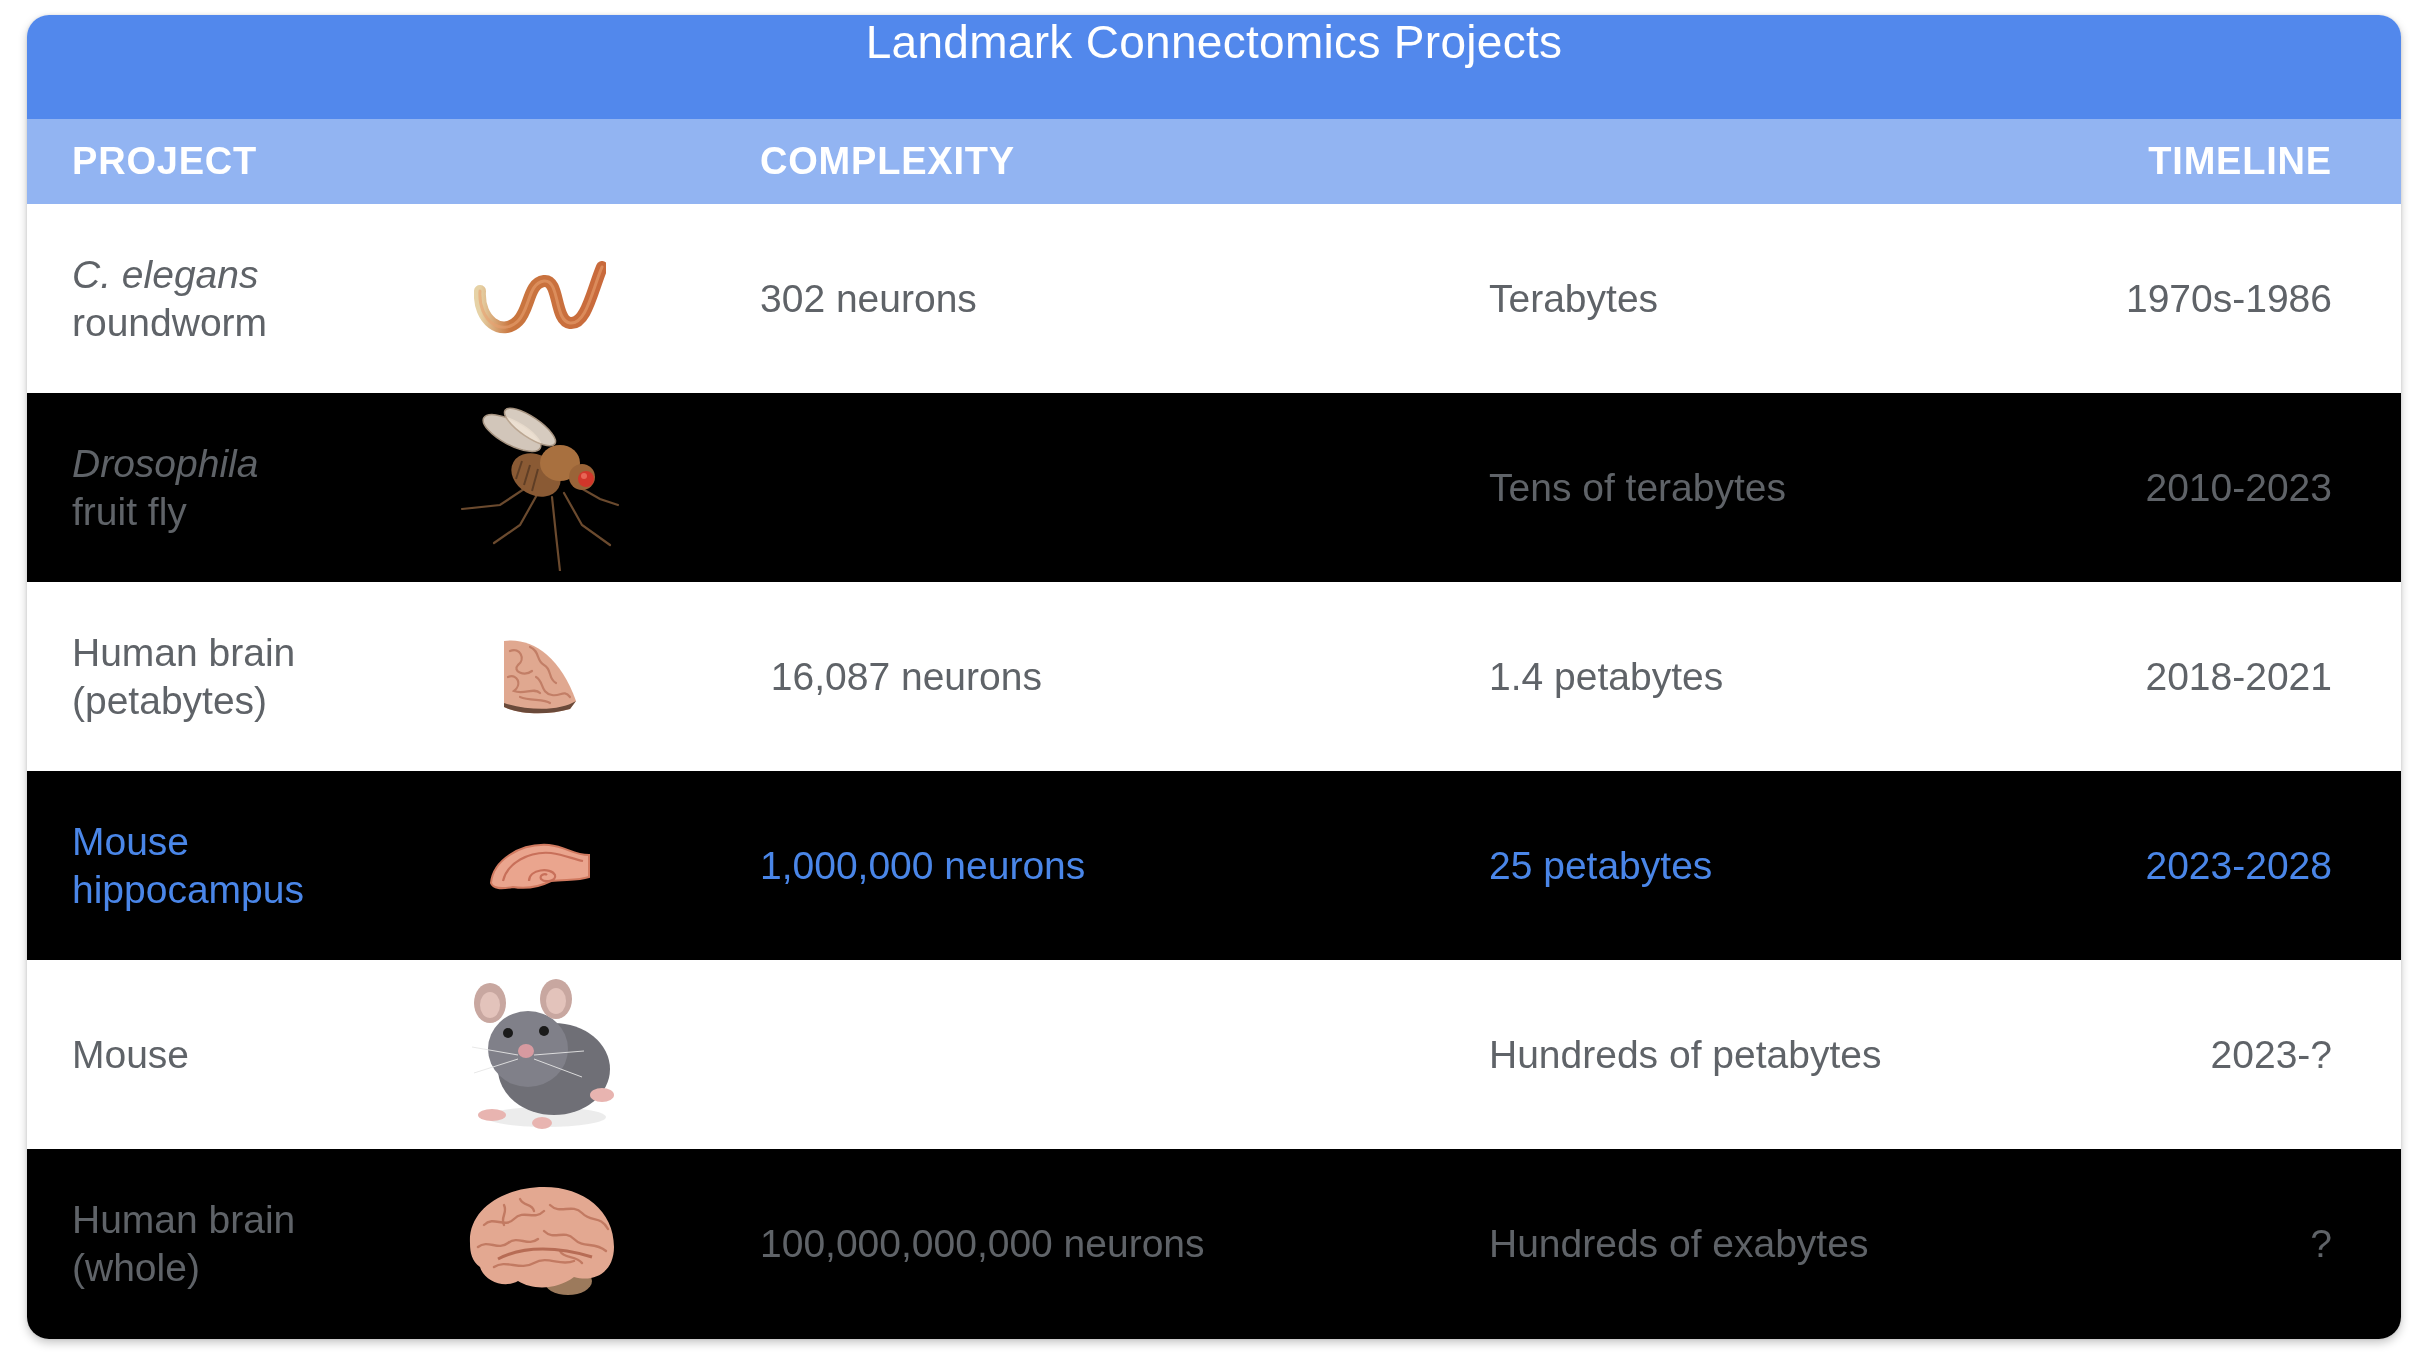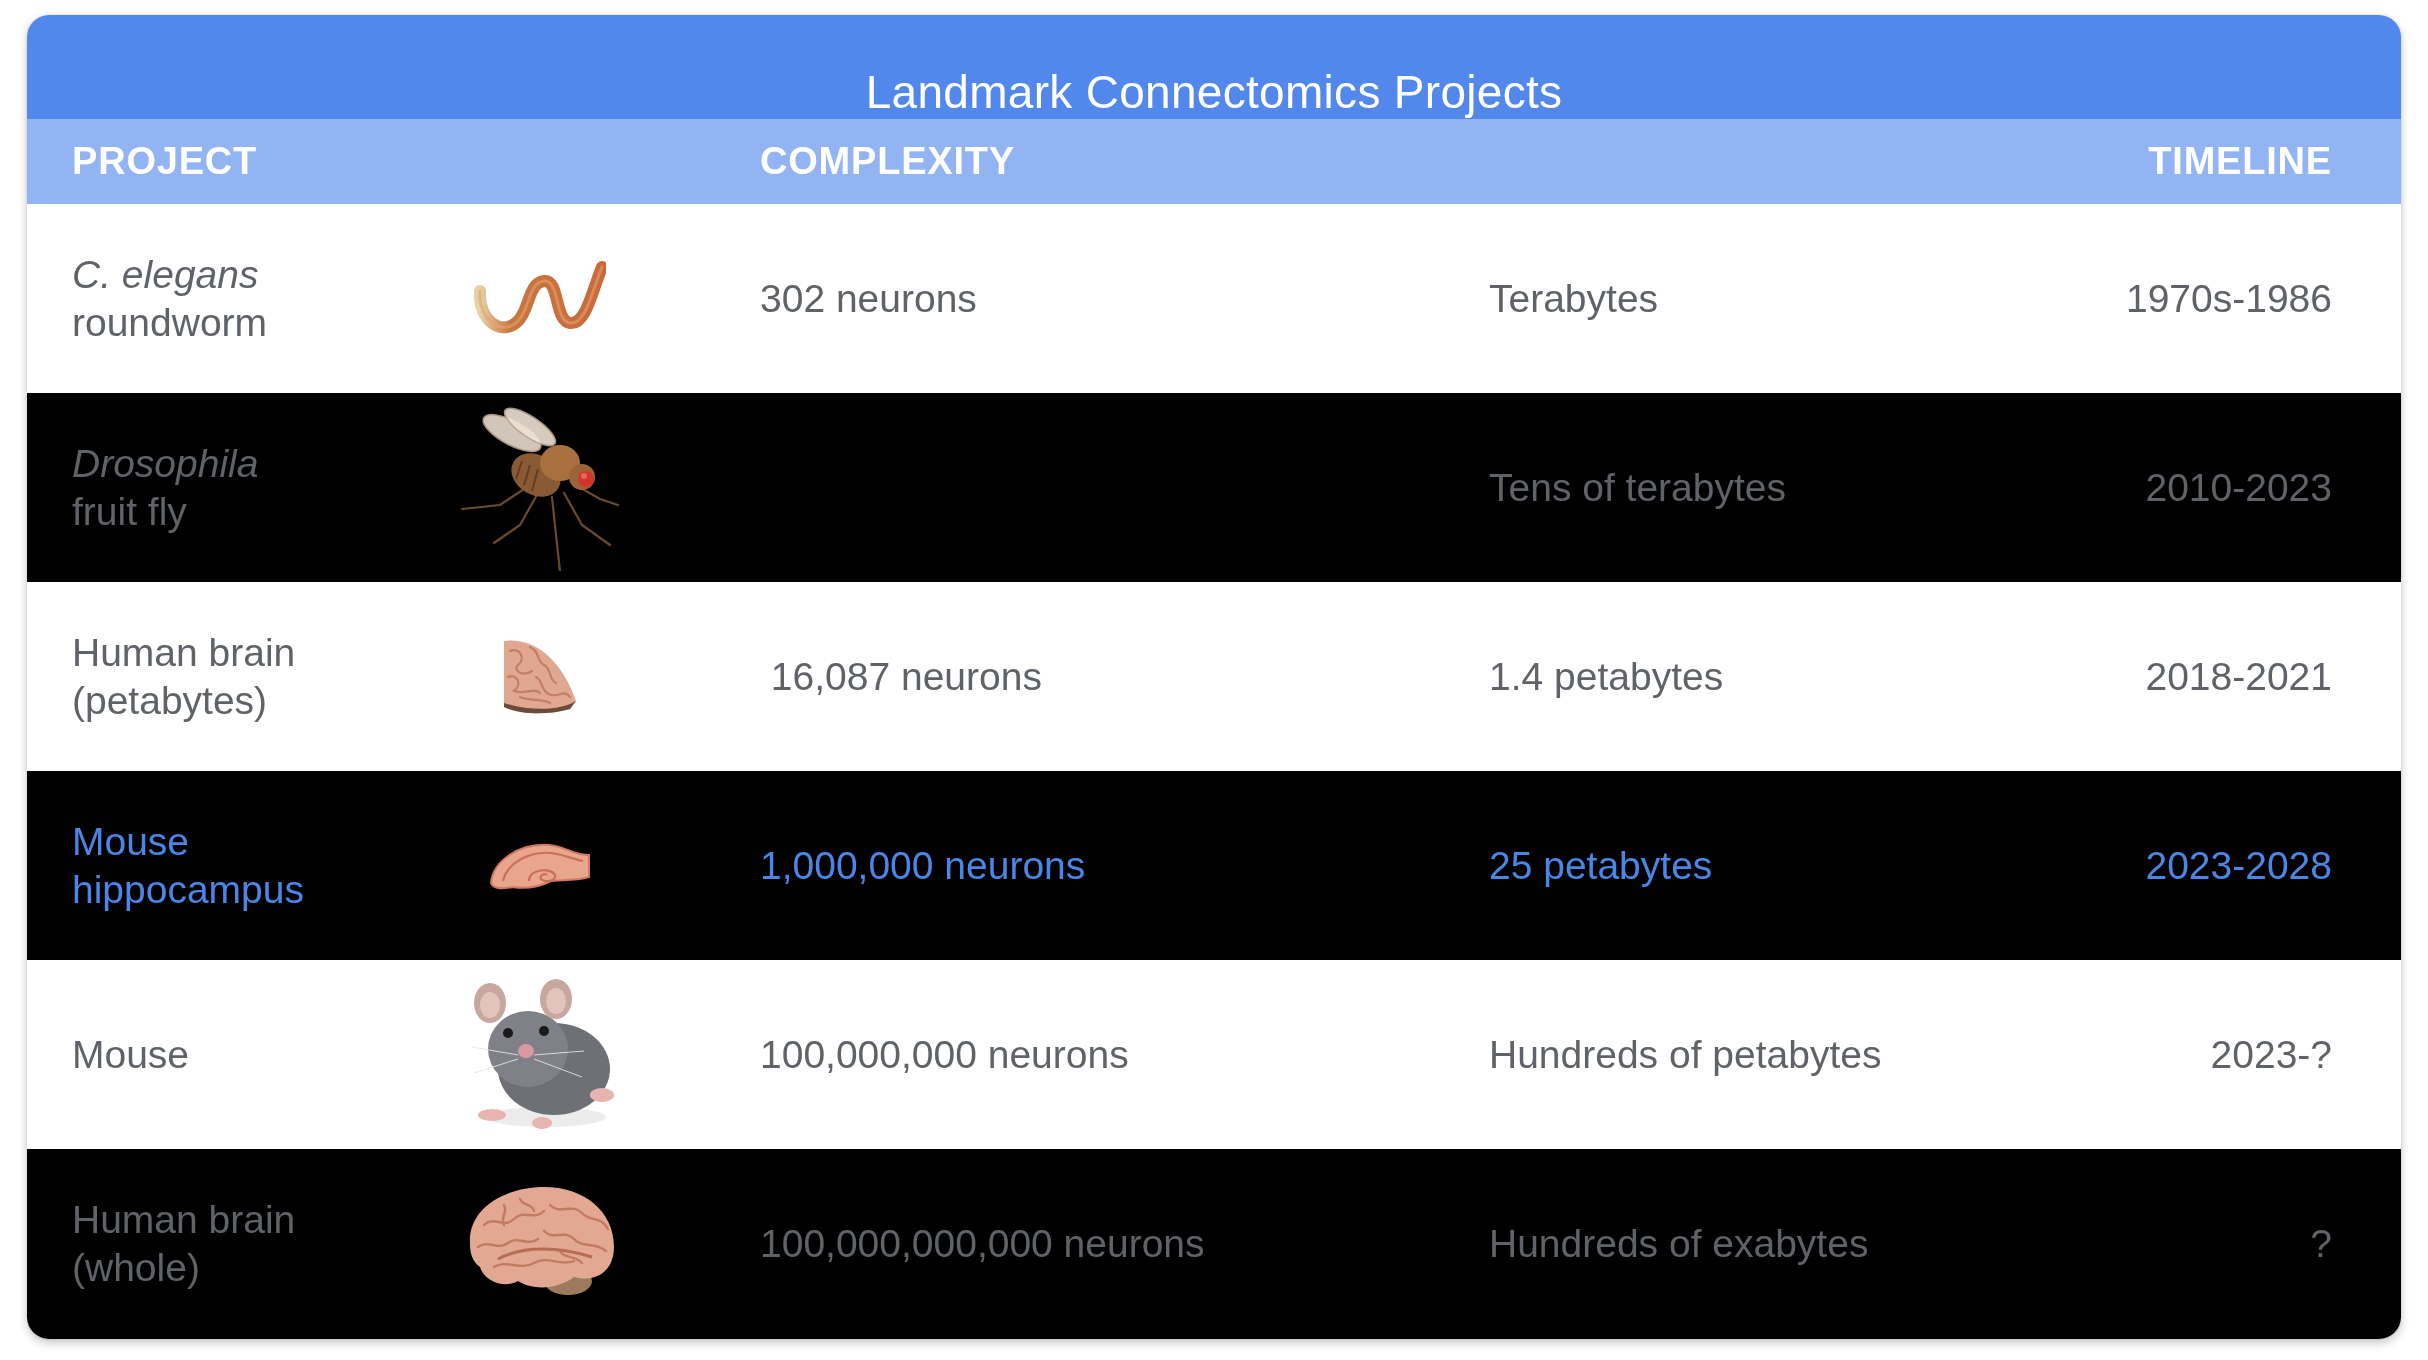--- a/index.html
+++ b/index.html
@@ -23,21 +23,21 @@
     border-radius: 22px;
     background: #ffffff;
     box-shadow: 0 4px 10px rgba(0,0,0,0.22), 0 0 3px rgba(0,0,0,0.10);
     overflow: hidden;
   }
   .title-bar {
     height: 104px;
     background: #5288ec;
     color: #ffffff;
     display: flex;
-    align-items: flex-end;
+    align-items: flex-start;
     justify-content: center;
     font-size: 46px;
     font-weight: 500;
     letter-spacing: 0.3px;
   }
   .header-row {
     height: 85px;
     background: #92b4f2;
     position: relative;
     color: #ffffff;
@@ -235,21 +235,20 @@
           <line x1="56" y1="82" x2="12" y2="96"></line>
           <line x1="72" y1="78" x2="122" y2="74"></line>
           <line x1="72" y1="82" x2="120" y2="100"></line>
         </g>
 
         <ellipse cx="30" cy="138" rx="14" ry="6" fill="#e8b4b0"></ellipse>
         <ellipse cx="80" cy="146" rx="10" ry="6" fill="#e8b4b0"></ellipse>
         <ellipse cx="140" cy="118" rx="12" ry="7" fill="#e8b4b0"></ellipse>
       </svg>
     </div>
-    <div class="cell c-complexity">100,000,000 neurons</div>
     <div class="cell c-storage">Hundreds of petabytes</div>
     <div class="cell c-timeline">2023-?</div>
   </div>
 
   <div class="row alt last">
     <div class="cell c-project">
       <div>
         <span class="name">Human brain</span>
         <span class="name">(whole)</span>
       </div>

